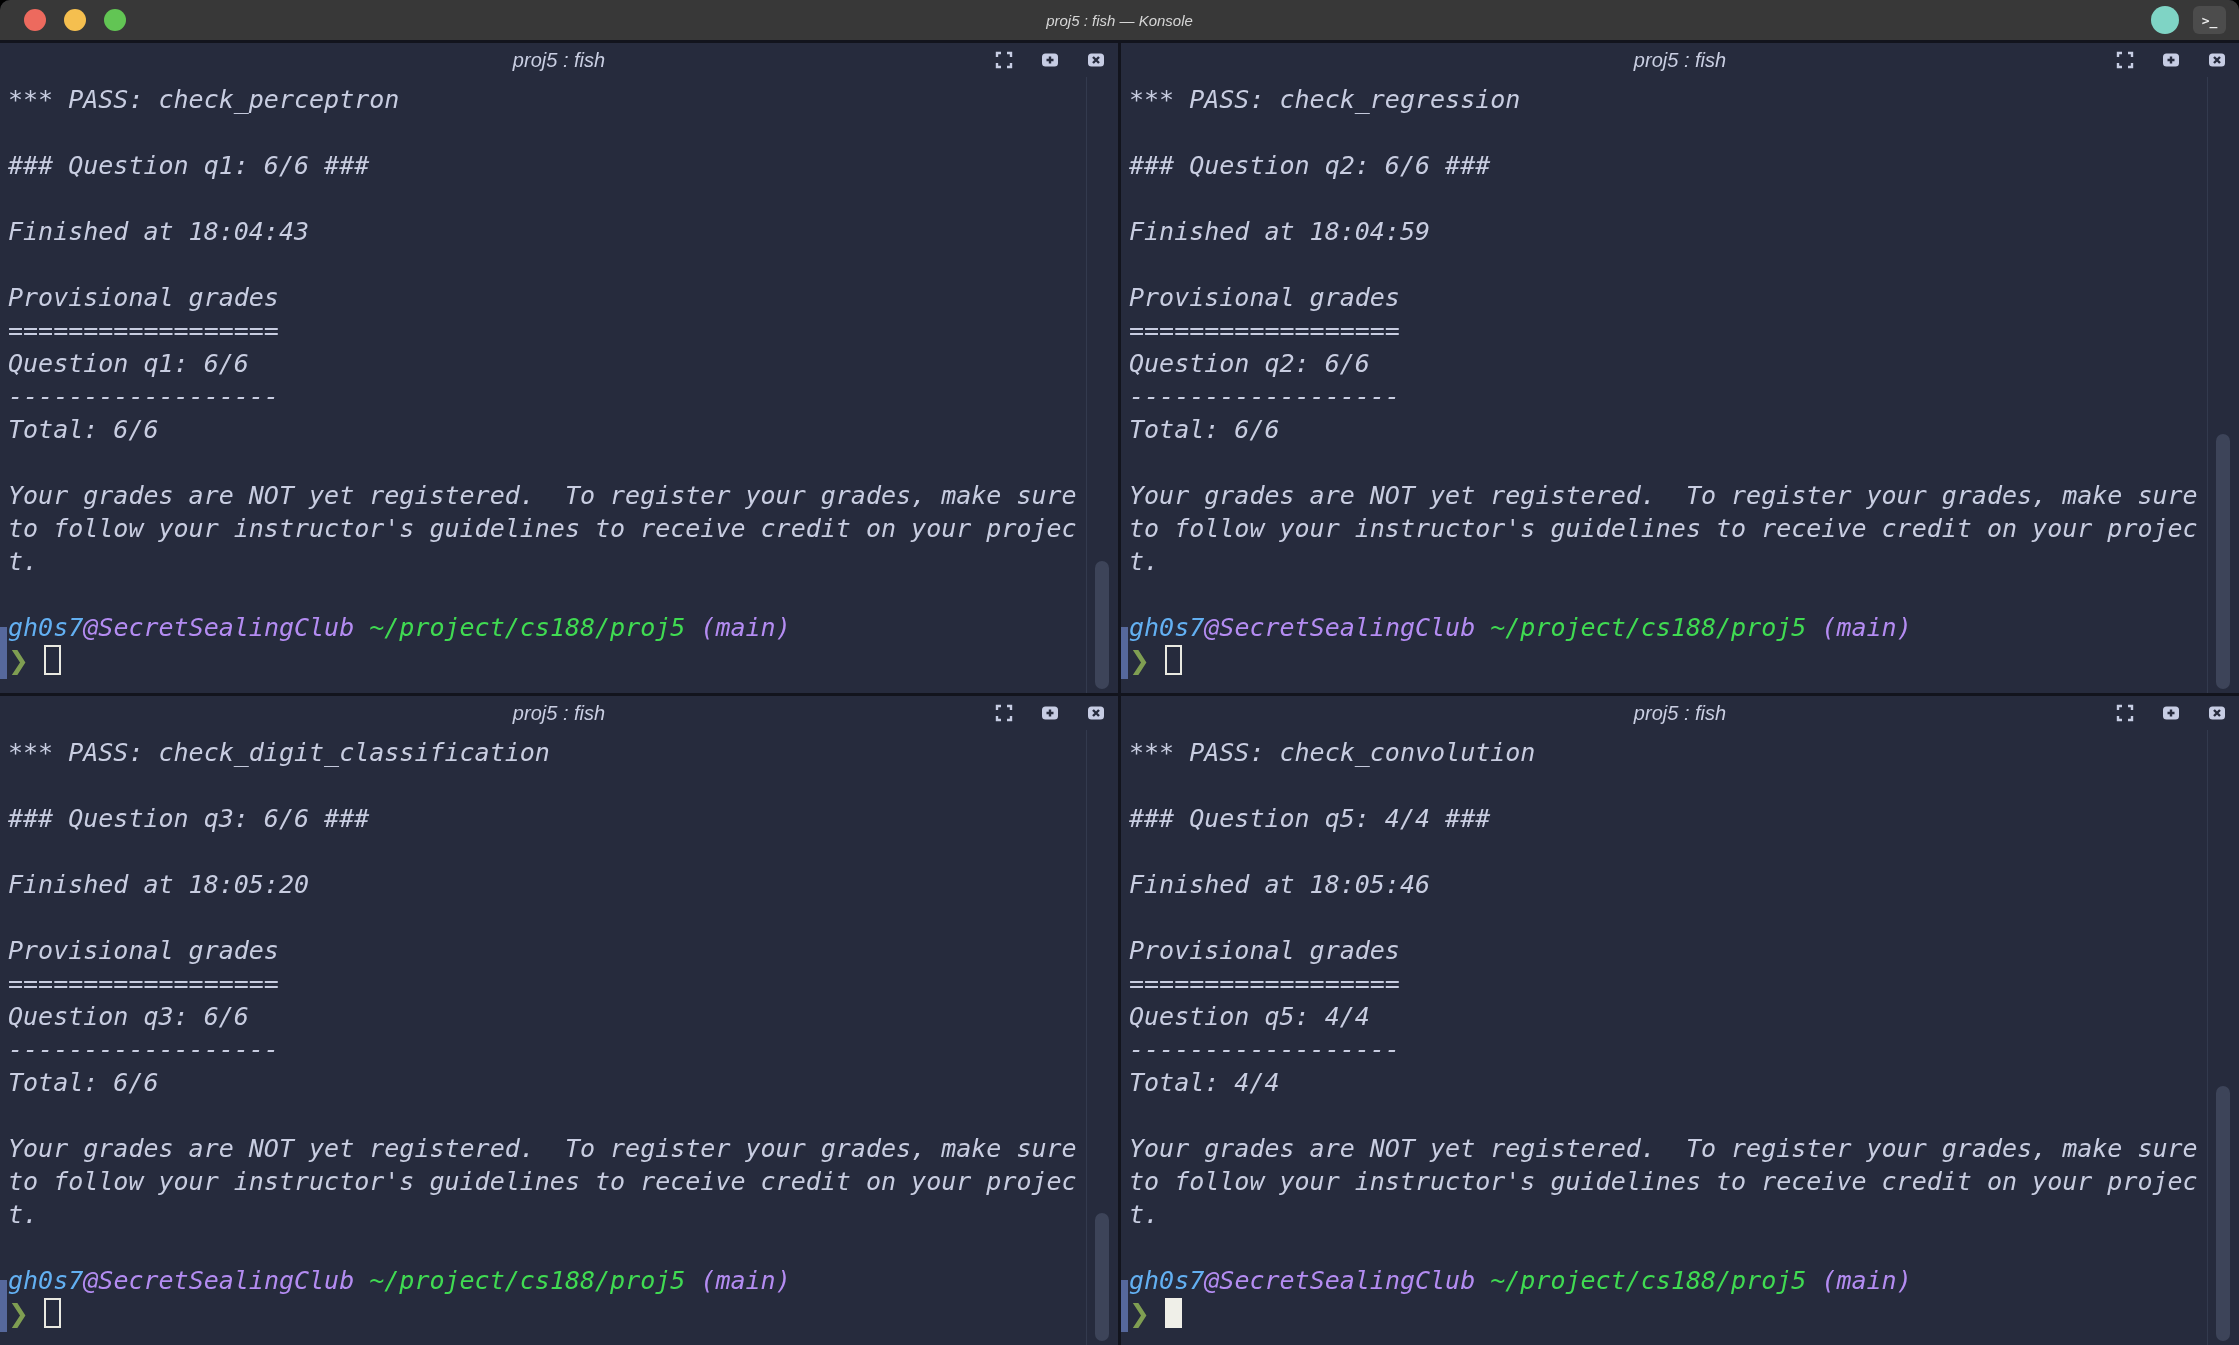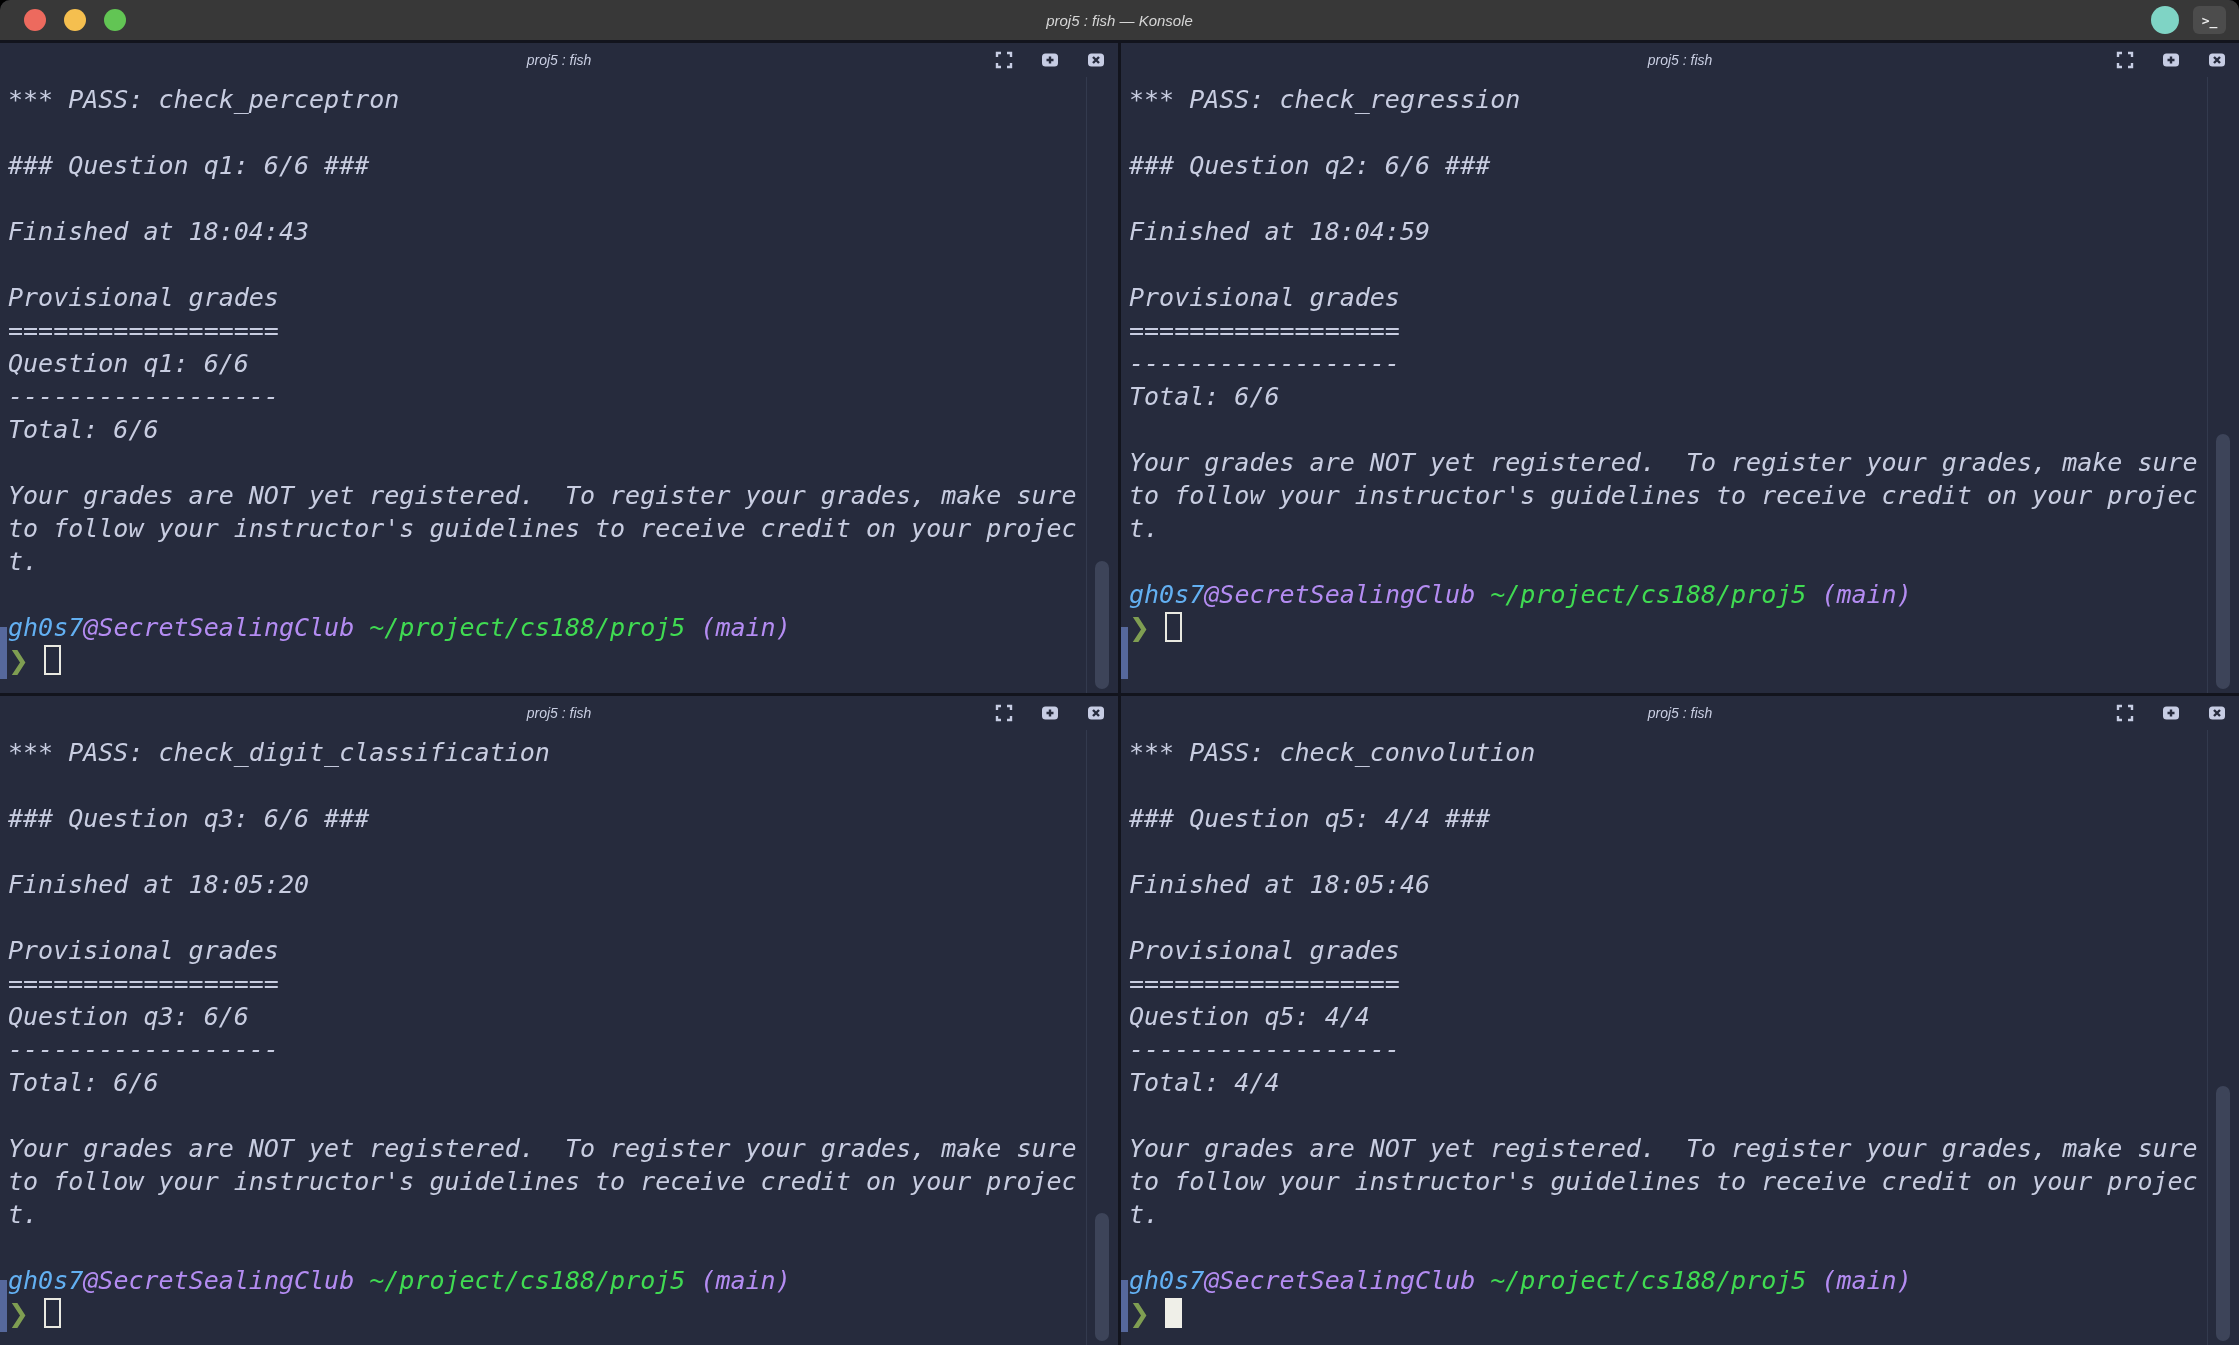--- a/index.html
+++ b/index.html
@@ -29,21 +29,21 @@
   
   .pane-grid {
     position: absolute; top: 43px; left: 0; right: 0; bottom: 0;
     display: grid; grid-template-columns: 1fr 1fr; grid-template-rows: 1fr 1fr;
     gap: 3px; background: #12141d;
   }
   .pane { background: #262b3d; position: relative; display: flex; flex-direction: column; overflow: hidden; }
   .pane-header { height: 34px; position: relative; flex: none; }
   .pane-title {
     position: absolute; left: 0; right: 0; top: 0; height: 34px; line-height: 34px;
-    text-align: center; color: #c9cee2; font-size: 14px;
+    text-align: center; color: #c9cee2; font-size: 20px;
   }
   .pane-icons { position: absolute; right: 12px; top: 0; height: 34px; display: flex; align-items: center; gap: 26px; z-index: 2; }
   .pane-icon { width: 20px; height: 20px; display: block; cursor: default; }
   
   .pane-body {
     flex: 1; position: relative; overflow: hidden;
     font-family: "DejaVu Sans Mono", monospace; font-size: 25px; color: #c8cde1;
     padding: 6px 0 16px 8px;
   }
   .line { height: 33px; line-height: 33px; white-space: pre; }
@@ -152,20 +152,21 @@
     </div>
     <div class="pane-body">
       <div class="line">*** PASS: check_regression</div>
       <div class="line"></div>
       <div class="line">### Question q2: 6/6 ###</div>
       <div class="line"></div>
       <div class="line">Finished at 18:04:59</div>
       <div class="line"></div>
       <div class="line">Provisional grades</div>
       <div class="line">==================</div>
+      <div class="line">Question q2: 6/6</div>
       <div class="line">------------------</div>
       <div class="line">Total: 6/6</div>
       <div class="line"></div>
       <div class="line">Your grades are NOT yet registered.  To register your grades, make sure</div>
       <div class="line">to follow your instructor's guidelines to receive credit on your projec</div>
       <div class="line">t.</div>
       <div class="line"></div>
       <div class="line"><span class="prompt-user">gh0s7</span><span class="prompt-host">@</span><span class="prompt-host">SecretSealingClub</span><span> </span><span class="prompt-path">~/project/cs188/proj5</span><span> </span><span class="prompt-branch">(main)</span></div>
       <div class="line"><span class="prompt-arrow">❯</span><span> </span><span class="cursor cursor-hollow"></span></div>
       <div class="edge-bar"></div>

